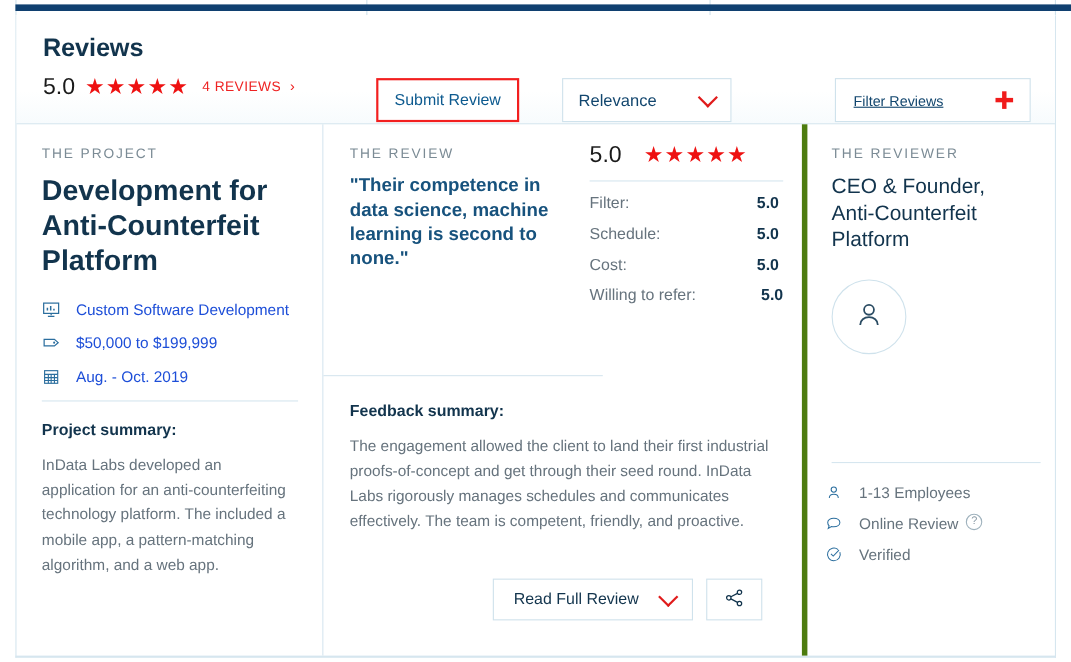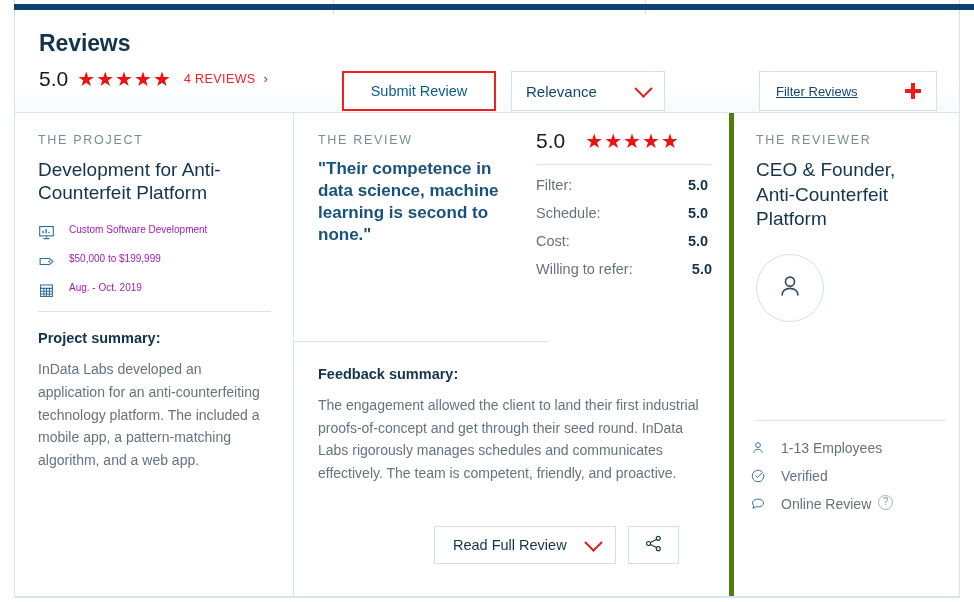--- a/index.html
+++ b/index.html
@@ -102,21 +102,21 @@
     display: inline-flex;
     align-items: center;
     gap: 8px;
   }
   .hdr-count .chev { font-size: 13px; }
 
   .btn-submit {
     position: absolute;
     left: 327px;
     top: 57px;
-    width: 154px;
+    width: 130px;
     height: 40px;
     border: 2px solid #f21f1f;
     background: #ffffff;
     color: #0d5a8f;
     font-size: 14.5px;
     font-family: "Liberation Sans", sans-serif;
     cursor: pointer;
     display: flex;
     align-items: center;
     justify-content: center;
@@ -211,34 +211,34 @@
   }
 
   .eyebrow {
     font-size: 12.5px;
     letter-spacing: 1.7px;
     color: #7b8b95;
     font-weight: normal;
     margin-bottom: 11px;
   }
   .proj-title {
-    font-size: 19px;
-    font-weight: normal;
+    font-size: 26px;
+    font-weight: bold;
     color: #12344d;
     line-height: 1.22;
     margin-bottom: 19px;
   }
 
   .meta-list { margin: 0; padding: 0; list-style: none; }
   .meta-item {
     display: flex;
     align-items: flex-start;
     margin-bottom: 11px;
-    font-size: 10px;
-    color: #a21caf;
+    font-size: 14px;
+    color: #1d4ed8;
     line-height: 1.38;
     text-align: center;
   }
   .meta-icon {
     flex: 0 0 20px;
     width: 20px;
     margin-right: 11px;
     margin-top: 1px;
     color: #2b6e9e;
     display: flex;
@@ -321,21 +321,21 @@
     margin-left: auto;
     padding-left: 10px;
     min-width: 34px;
     text-align: left;
   }
   .rat-row.wide .rat-val { min-width: 0; }
 
   
   .actions {
     position: absolute;
-    left: 140px;
+    left: 154px;
     top: 413px;
     display: flex;
     align-items: center;
     gap: 12px;
     justify-content: space-between;
   }
   .btn-read {
     width: 182px;
     height: 38px;
     border: 1px solid #cfe2ec;
@@ -596,33 +596,33 @@
               <svg width="16" height="16" viewBox="0 0 22 22" fill="none" stroke="currentColor" stroke-width="1.3">
                 <circle cx="11" cy="7" r="3.3"></circle>
                 <path d="M5.4 17.6c0-3 2.5-4.8 5.6-4.8s5.6 1.8 5.6 4.8"></path>
               </svg>
             </span>
             <span>1-13 Employees</span>
           </li>
           <li class="rvwr-item">
             <span class="rvwr-icon">
               <svg width="16" height="16" viewBox="0 0 22 22" fill="none" stroke="currentColor" stroke-width="1.3">
-                <path d="M18.6 8.2A8 8 0 1 1 16.4 5"></path>
-                <path d="M7.4 10.3l2.9 2.8 7.2-7.4"></path>
+                <path d="M3.4 9.6c0-3.2 3.4-5.4 7.6-5.4s7.6 2.2 7.6 5.4-3.4 5.4-7.6 5.4c-1 0-2-.1-2.9-.3l-4 2.3 1.1-3.3c-1.1-1-1.8-2.4-1.8-4.1z"></path>
               </svg>
             </span>
-            <span>Verified</span>
+            <span>Online Review</span>
+            <span class="help-q">?</span>
           </li>
           <li class="rvwr-item">
             <span class="rvwr-icon">
               <svg width="16" height="16" viewBox="0 0 22 22" fill="none" stroke="currentColor" stroke-width="1.3">
-                <path d="M3.4 9.6c0-3.2 3.4-5.4 7.6-5.4s7.6 2.2 7.6 5.4-3.4 5.4-7.6 5.4c-1 0-2-.1-2.9-.3l-4 2.3 1.1-3.3c-1.1-1-1.8-2.4-1.8-4.1z"></path>
+                <path d="M18.6 8.2A8 8 0 1 1 16.4 5"></path>
+                <path d="M7.4 10.3l2.9 2.8 7.2-7.4"></path>
               </svg>
             </span>
-            <span>Online Review</span>
-            <span class="help-q">?</span>
+            <span>Verified</span>
           </li>
         </ul>
       </div>
 
     </div>
   </div>
 </div>
 
 </body></html>

